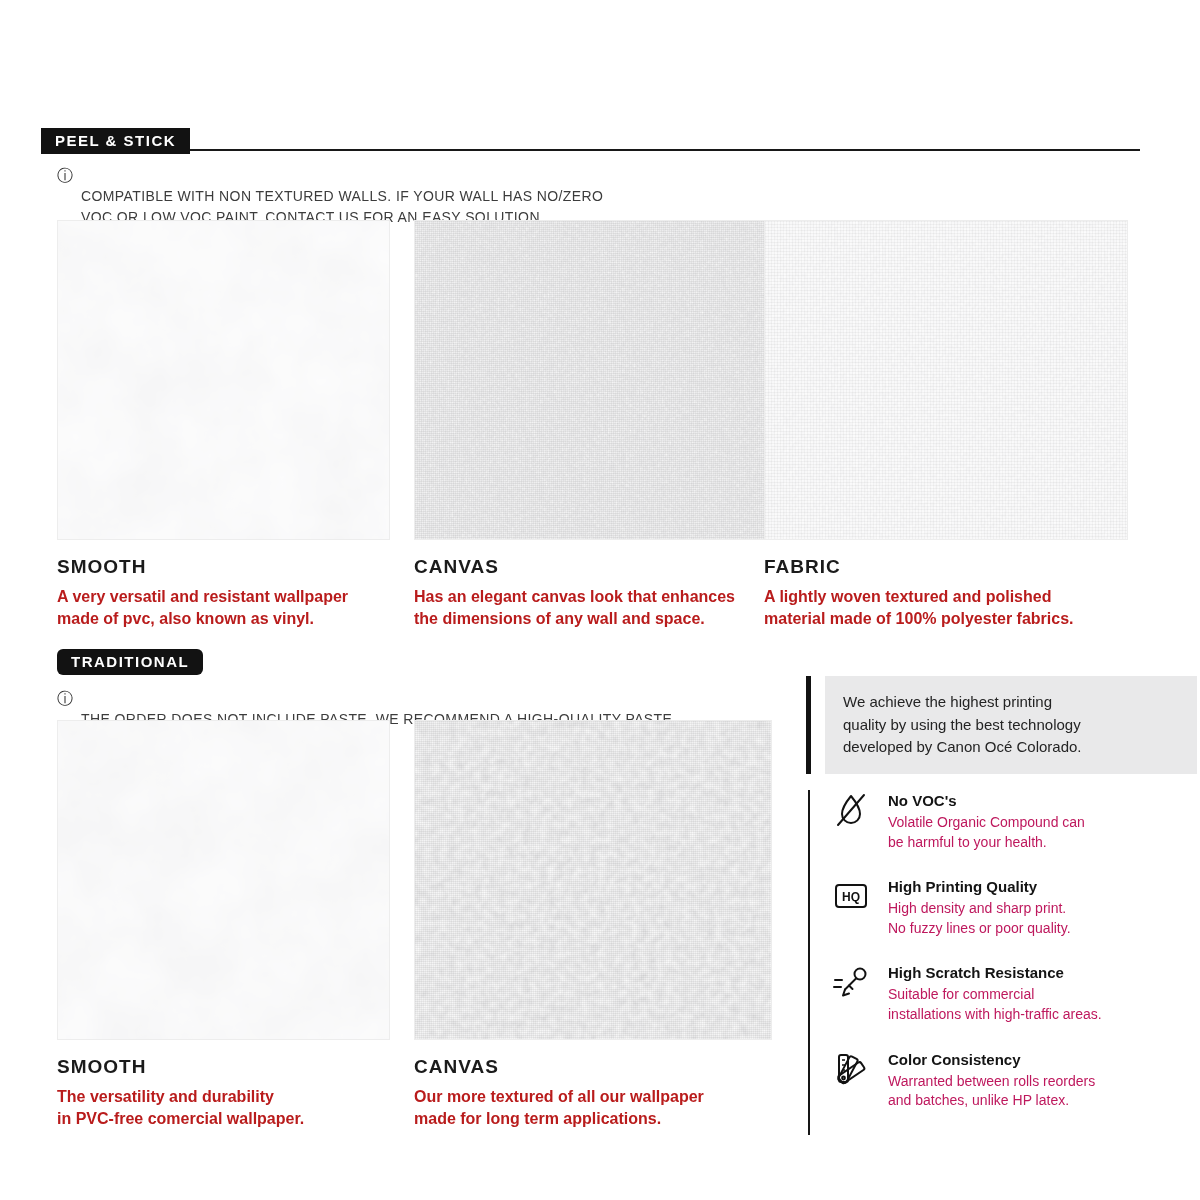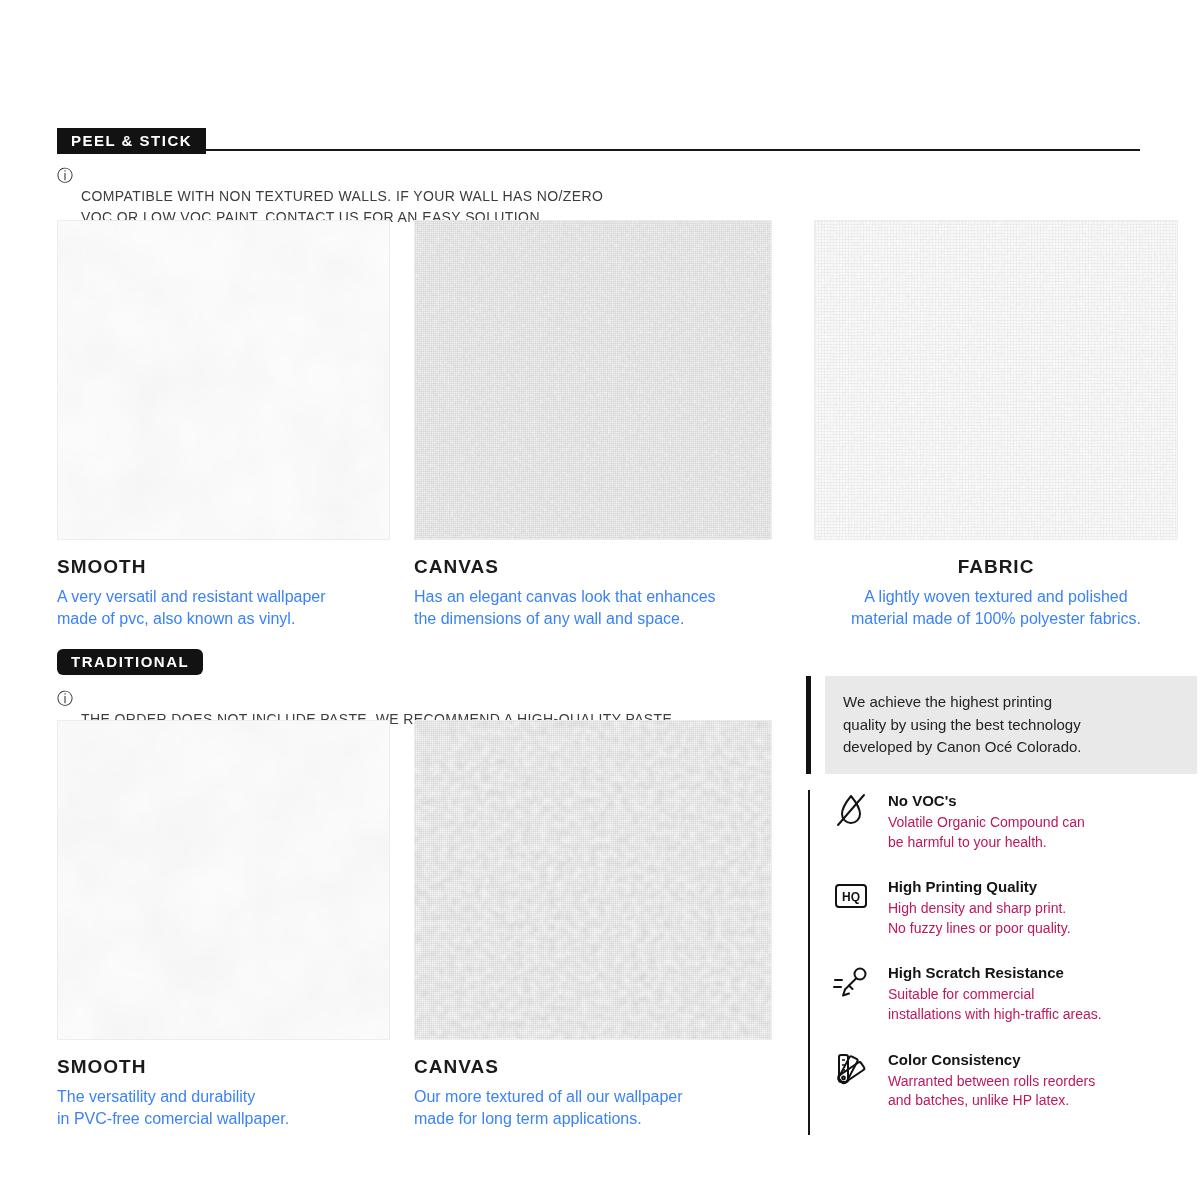--- a/index.html
+++ b/index.html
@@ -2,38 +2,38 @@
 <html><head>
 <meta charset="utf-8">
 <style>
   * { margin:0; padding:0; box-sizing:border-box; }
   body { background:#ffffff; font-family:"Liberation Sans", sans-serif; }
   .page { position:relative; width:1200px; height:1200px; background:#ffffff; overflow:hidden; color:#1c1c1c; }
 
   .page-title { position:absolute; top:50px; left:268px; font-size:40px; font-weight:700; letter-spacing:7px; color:#191919; white-space:nowrap; }
 
   .badge { position:absolute; background:#121212; color:#ffffff; font-size:15px; font-weight:700; letter-spacing:1.5px; padding:4px 14px 5px 14px; z-index:2; white-space:nowrap; }
-  #peel-badge { left:57px; top:128px; }
+  #peel-badge { left:41px; top:128px; }
   #trad-badge { left:57px; top:649px;border-radius:6px; }
   .rule { position:absolute; left:57px; width:1083px; top:149px; height:2px; background:#181818; z-index:1; }
 
   .note { position:absolute; font-size:14px; letter-spacing:.4px; color:#3c3c3c; line-height:1.5; padding-left:24px; white-space:pre-line; }
   .note .info { position:absolute; left:0; top:-1px; font-size:16px; color:#2e2e2e; }
   #peel-note { left:57px; top:165px; width:600px; }
   #trad-note { left:57px; top:688px; width:720px; }
 
   .card { position:absolute; }
   .swatch { height:320px; border:1px solid #ededed; background:#f6f6f6; overflow:hidden; }
   .swatch svg { display:block; width:100%; height:100%; }
   .card-title { margin-top:16px; font-size:19px; font-weight:700; letter-spacing:1px; color:#1b1b1b; }
-  .card-desc { margin-top:8px; font-size:16px; color:#3b82f6; line-height:1.35; white-space:pre-line; }
+  .card-desc { margin-top:8px; font-size:16px; color:#b91c1c; line-height:1.35; white-space:pre-line;font-weight:bold; }
 
   #p-card1 { left:57px;  top:220px; width:333px; }
   #p-card2 { left:414px; top:220px; width:358px; }
-  #p-card3 { left:814px; top:220px; width:364px;text-align:center; }
+  #p-card3 { left:764px; top:220px; width:364px; }
   #t-card1 { left:57px;  top:720px; width:333px; }
   #t-card2 { left:414px; top:720px; width:358px; }
 
   .callout { position:absolute; left:806px; top:676px; width:391px; display:flex; align-items:stretch; }
   .callout-bar { width:5px; background:#121212; flex:none; }
   .callout-box { margin-left:14px; background:#e9e9ea; padding:15px 18px; font-size:15px; line-height:1.5; color:#242424; flex:1; white-space:pre-line; }
 
   .features { position:absolute; left:808px; top:790px; width:334px; border-left:2px solid #161616; }
   .feature { display:flex; gap:16px; padding-left:22px; margin-bottom:24px; }
   .f-icon { width:40px; height:44px; flex:none; }

